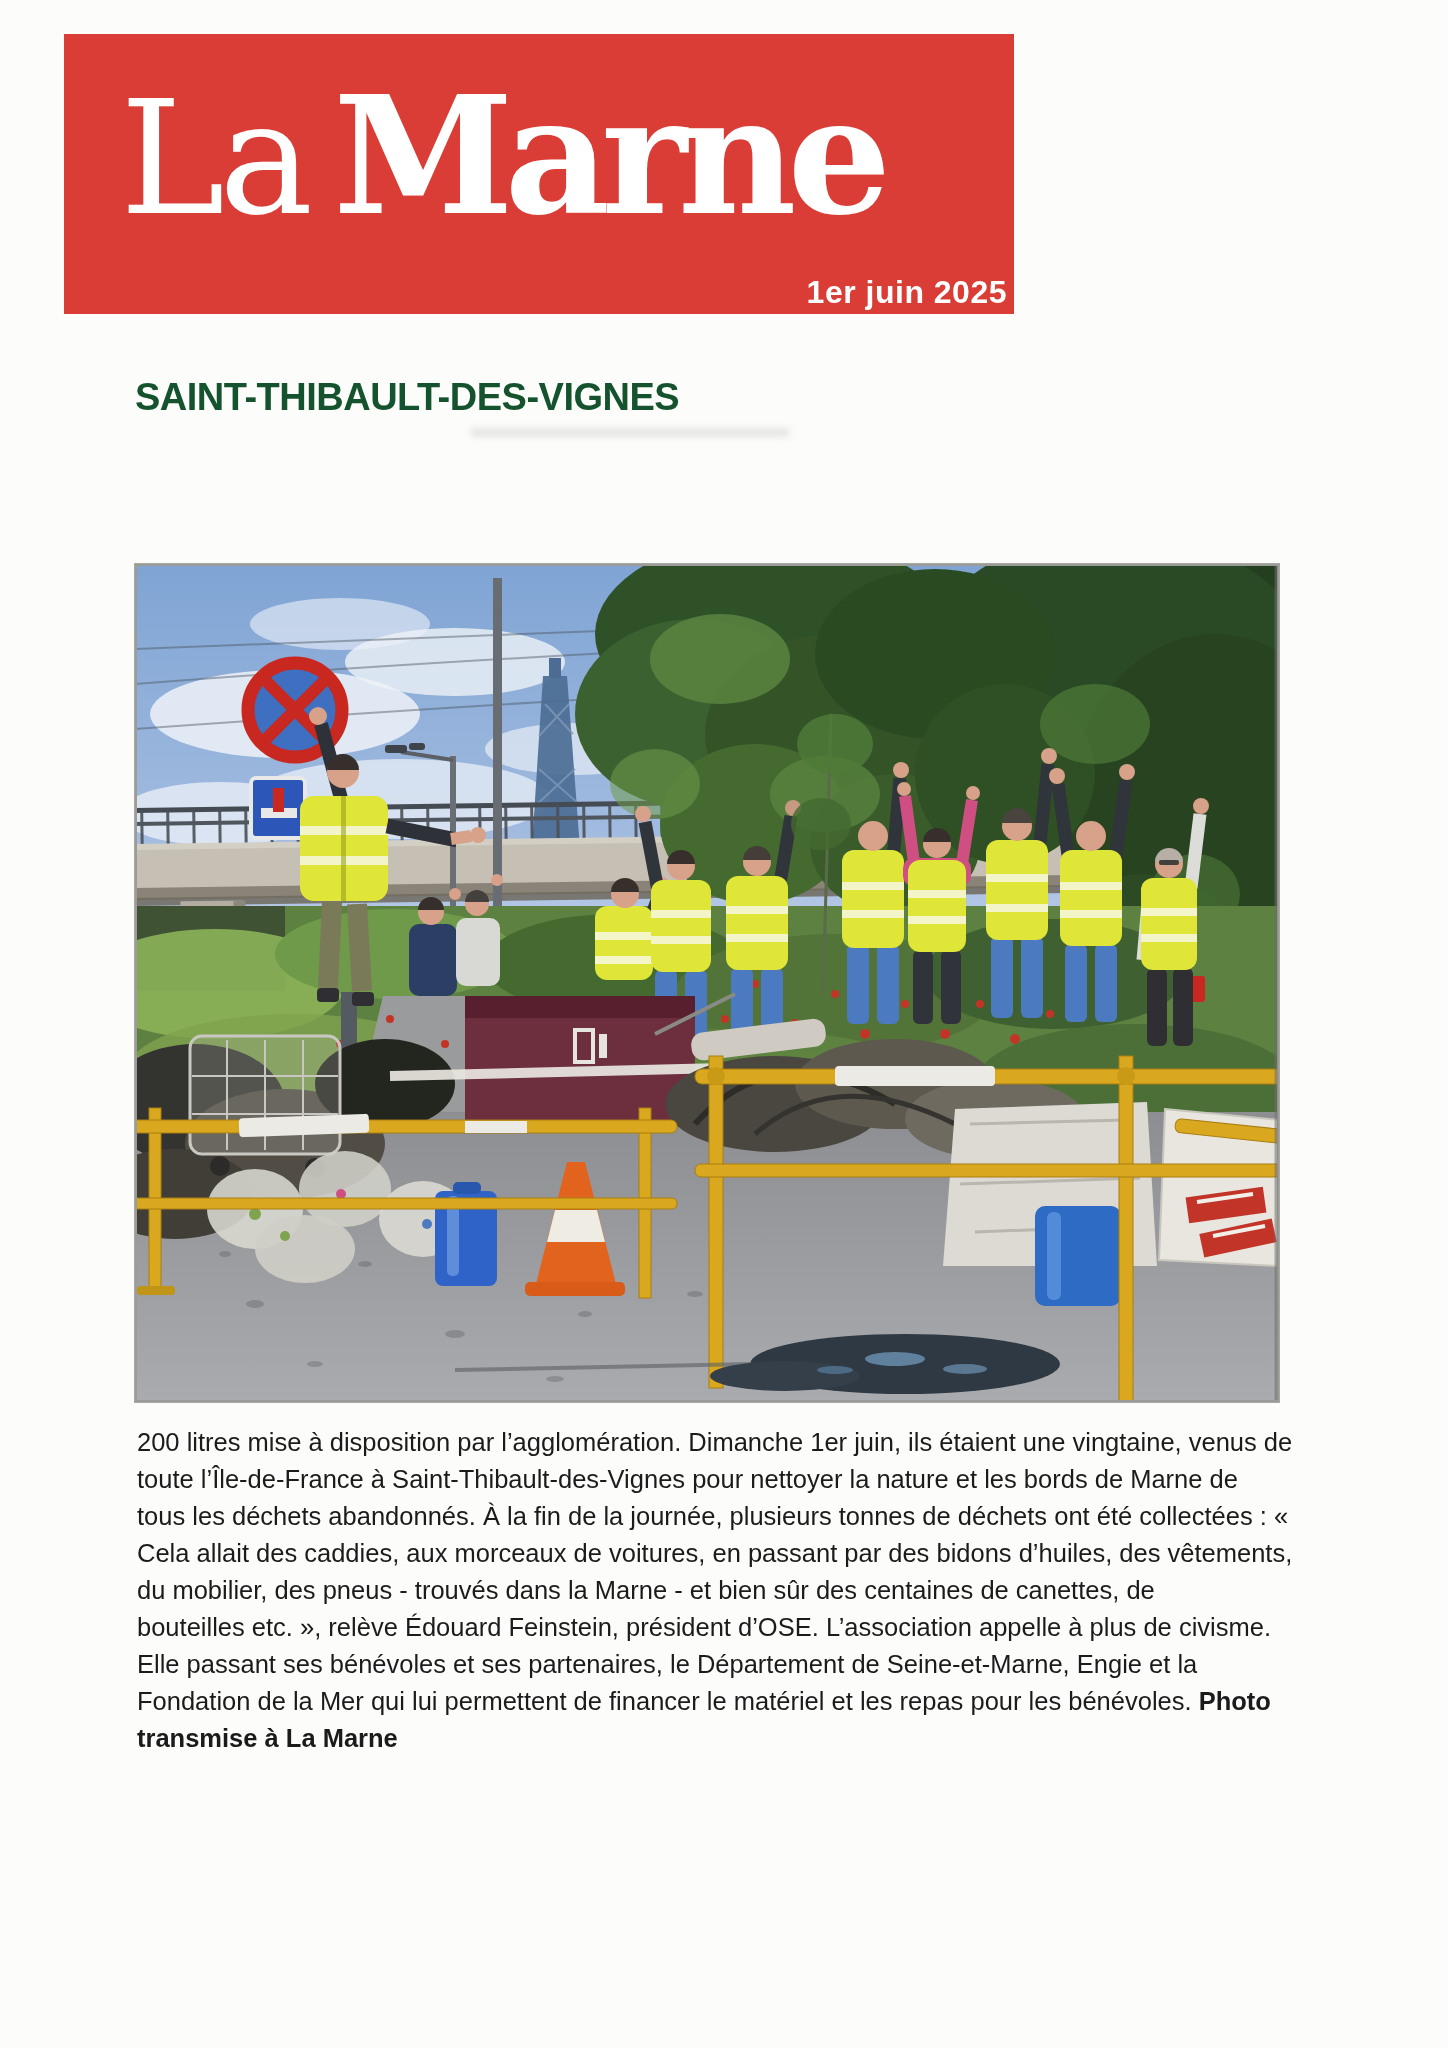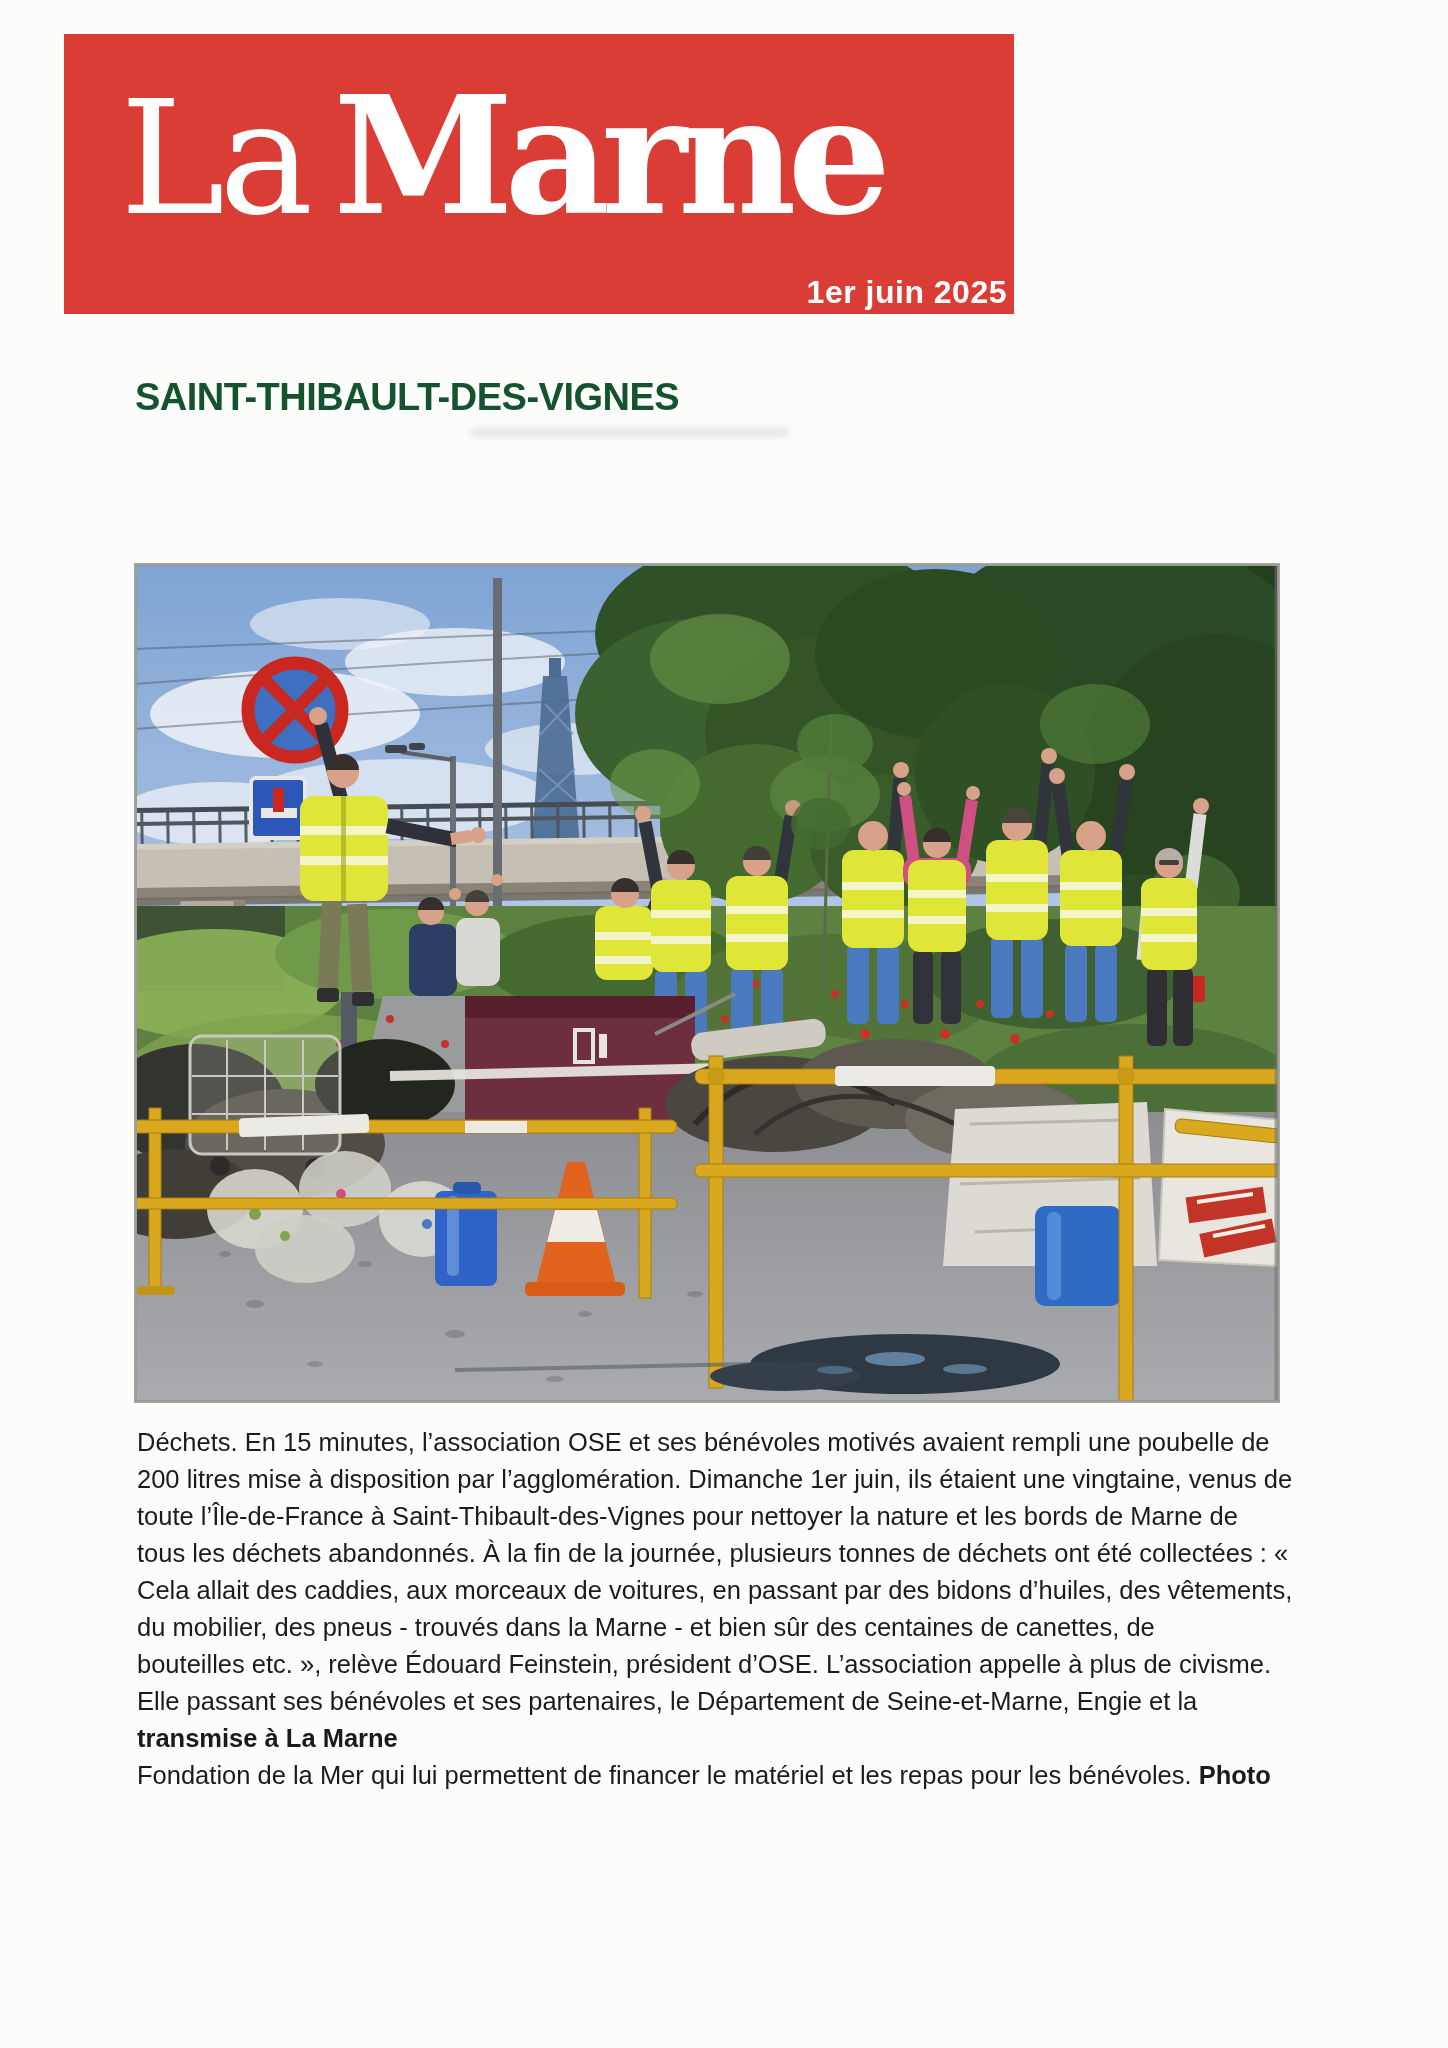--- a/index.html
+++ b/index.html
@@ -436,25 +436,24 @@
         <ellipse cx="830" cy="805" rx="22" ry="5" fill="#6d93b4" opacity="0.7"></ellipse>
         <ellipse cx="700" cy="806" rx="18" ry="4" fill="#587da0" opacity="0.7"></ellipse>
       </g>
 
       <rect x="1" y="1" width="1142" height="836" fill="none" stroke="#9b9b97" stroke-width="2"></rect>
       <line x1="1141" y1="2" x2="1141" y2="836" stroke="#6f6f6b" stroke-width="3" opacity="0.55"></line>
     </svg>
   </figure>
 
   <div class="caption">
-      <div class="cap-line"><span>Déchets. En 15 minutes, l’association OSE et ses bénévoles motivés avaient rempli une poubelle de</span></div>
       <div class="cap-line"><span>200 litres mise à disposition par l’agglomération. Dimanche 1er juin, ils étaient une vingtaine, venus de</span></div>
       <div class="cap-line"><span>toute l’Île-de-France à Saint-Thibault-des-Vignes pour nettoyer la nature et les bords de Marne de</span></div>
       <div class="cap-line"><span>tous les déchets abandonnés. À la fin de la journée, plusieurs tonnes de déchets ont été collectées : «</span></div>
       <div class="cap-line"><span>Cela allait des caddies, aux morceaux de voitures, en passant par des bidons d’huiles, des vêtements,</span></div>
       <div class="cap-line"><span>du mobilier, des pneus - trouvés dans la Marne - et bien sûr des centaines de canettes, de</span></div>
       <div class="cap-line"><span>bouteilles etc. », relève Édouard Feinstein, président d’OSE. L’association appelle à plus de civisme.</span></div>
       <div class="cap-line"><span>Elle passant ses bénévoles et ses partenaires, le Département de Seine-et-Marne, Engie et la</span></div>
+      <div class="cap-line"><span>Fondation de la Mer qui lui permettent de financer le matériel et les repas pour les bénévoles. </span><b>Photo</b></div>
       <div class="cap-line"><span></span><b>transmise à La Marne</b></div>
-      <div class="cap-line"><span>Fondation de la Mer qui lui permettent de financer le matériel et les repas pour les bénévoles. </span><b>Photo</b></div>
     </div>
 
 </div>
 
 </body></html>

